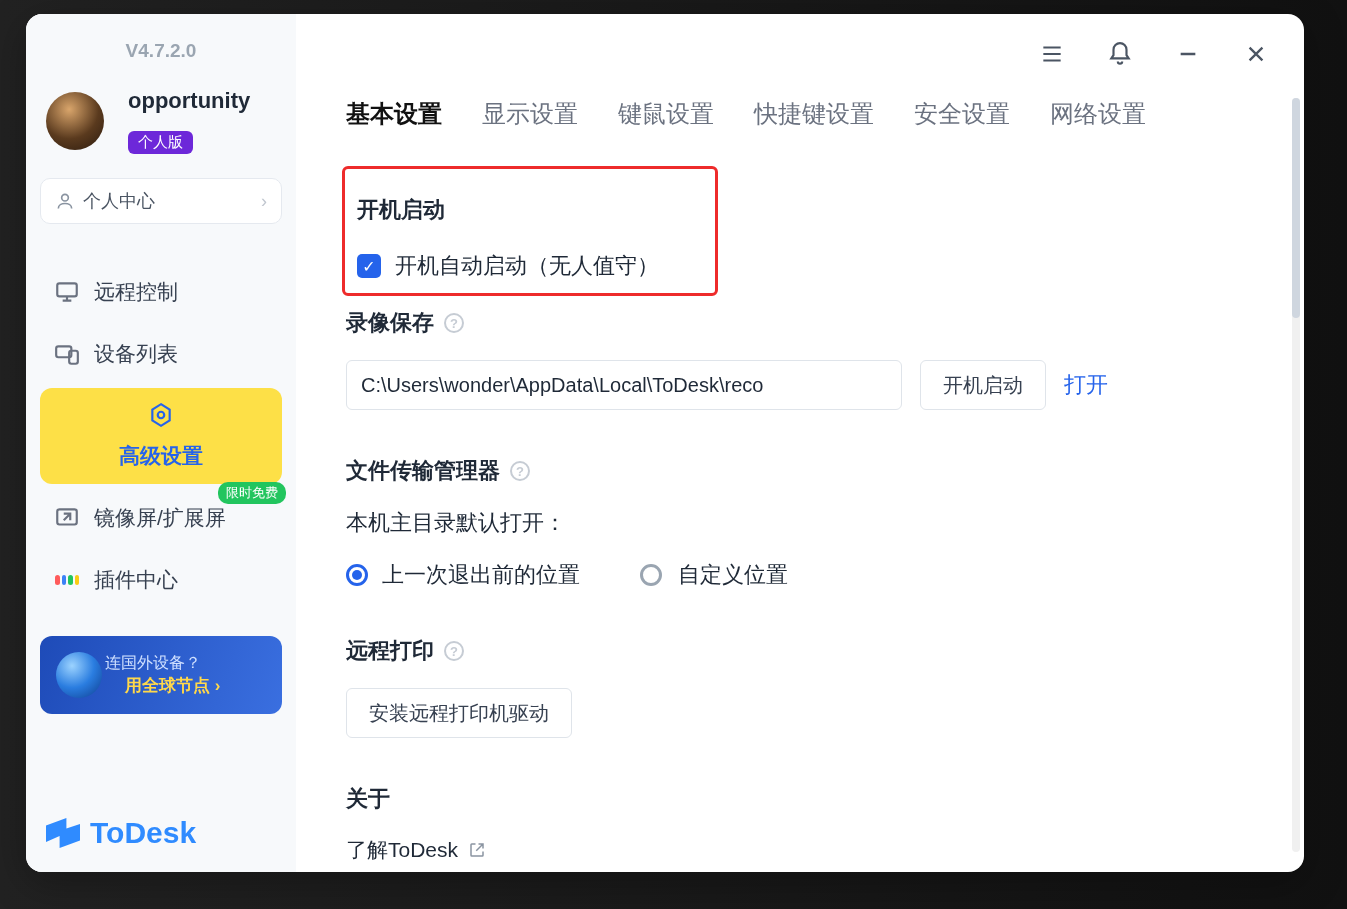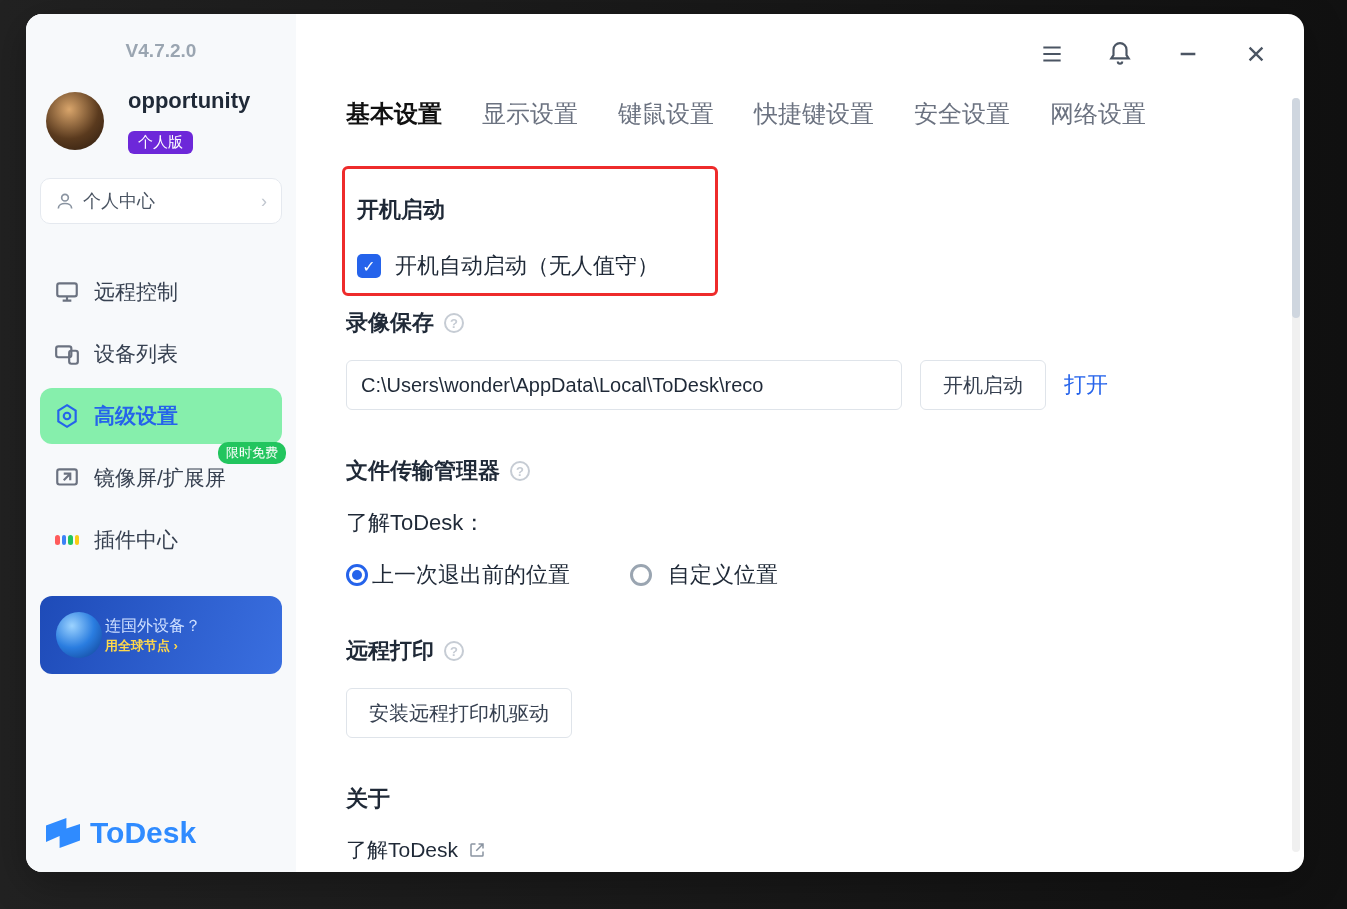--- a/index.html
+++ b/index.html
@@ -16,30 +16,30 @@
   .version { color:#9aa5b1; font-size:19px; font-weight:600; padding: 8px 6px 22px 6px; text-align: center; }
   .user-block { display:flex; align-items:center; gap:24px; padding:4px 6px 14px 6px;}
   .avatar { width:58px; height:58px; border-radius:50%; background: radial-gradient(circle at 40% 30%, #d9a56b 0%, #5a3a1e 55%, #2a1a0e 100%); flex:none;}
   .user-name { font-size:22px; font-weight:700; color:#1f2937;}
   .badge-personal { display:inline-block; margin-top:17px; background:#6d28d9; color:#fff; font-size:15px; padding:2px 10px; border-radius:6px;}
   .personal-center-btn { margin-top:10px; display:flex; align-items:center; justify-content:space-between; background:#fff; border:1px solid #e5e9ef; border-radius:10px; padding:10px 14px; color:#4b5563; font-size:18px; cursor:pointer;}
   .pc-left{display:flex;align-items:center;gap:8px;}
   .chevron { color:#c0c6cf; font-size:18px;}
   .nav { margin-top:40px; display:flex; flex-direction:column; gap:6px;}
   .nav-item { display:flex; align-items:center; gap:14px; padding:14px 14px; border-radius:12px; font-size:21px; color:#374151; cursor:pointer; position:relative;}
-  .nav-item.active { background:#86efac; color:#2563eb; font-weight:600;}
+  .nav-item.active { background:#fde047; color:#2563eb; font-weight:600;flex-direction:column;}
   .nav-item.active .icon { color:#2563eb;}
   .nav-item .icon { width:26px; height:26px; display:inline-flex; align-items:center; justify-content:center; color:#6b7280;}
   .free-badge { position:absolute; right:-4px; top:-8px; background:#22c55e; color:#fff; font-size:13px; padding:2px 8px; border-radius:10px;}
   .plugin-icon span{display:inline-block;width:10px;height:10px;border-radius:3px;margin:1px;}
   .plugin-icon{line-height:0;}
   .promo { margin-top:28px; background:linear-gradient(110deg,#1e4bb8 0%,#3a6fe0 100%); color:#fff; border-radius:12px; padding:16px 16px; display:flex; align-items:center; gap:3px; cursor:pointer;}
   .globe{width:46px;height:46px;border-radius:50%;background:radial-gradient(circle at 35% 30%,#9cd3ff 0%,#2a7de0 50%,#0e3d8f 100%);flex:none;}
   .promo-text1{font-size:16px;color:#cfe0ff;}
-  .promo-text2{font-size:13px;color:#ffd84a;font-weight:600;}
+  .promo-text2{font-size:17px;color:#ffd84a;font-weight:600;margin-left:20px;}
   .brand { margin-top:auto; padding:20px 6px 4px 6px; display:flex; align-items:center; gap:10px;}
   .brand-mark{width:34px;height:30px;background:#2f8bff;clip-path:polygon(0 25%,60% 0,60% 35%,100% 20%,100% 75%,40% 100%,40% 60%,0 80%);}
   .brand-text{font-size:30px;font-weight:800;color:#2f8bff;letter-spacing:0;}
   
   .main { flex:1; display:flex; flex-direction:column; position:relative;}
   .titlebar { height:80px; display:flex; align-items:center; justify-content:flex-end; gap:40px; padding:0 34px;}
   .tb-icon{width:28px;height:28px;display:inline-flex;align-items:center;justify-content:center;color:#4b5563;cursor:pointer;}
   .content { flex:1; overflow:hidden; padding:0 50px 0 50px; position:relative;}
   .scroll-indicator{position:absolute;right:4px;top:84px;bottom:20px;width:8px;background:#f0f0f0;border-radius:4px;}
   .scroll-thumb{position:absolute;right:4px;top:84px;width:8px;height:220px;background:#cfd6df;border-radius:4px;}
@@ -211,23 +211,23 @@
       <div class="row">
         <input class="path-input" readonly="" value="C:\Users\wonder\AppData\Local\ToDesk\reco" style="">
         <button class="btn">开机启动</button>
         <span class="link">打开</span>
       </div>
 
       <div class="section-title" style="margin-top:46px">
         <span>文件传输管理器</span>
         <span class="help-ic">?</span>
       </div>
-      <div class="subtext">了解ToDesk：</div>
+      <div class="subtext">本机主目录默认打开：</div>
       <div class="radios">
-        <label style="display:flex;align-items:center;gap:4px;cursor:pointer">
+        <label style="display:flex;align-items:center;gap:14px;cursor:pointer">
           <span class="radio">
               <span class="dot"></span>
             </span>
           <span class="radio-label">上一次退出前的位置</span>
         </label>
         <label style="display:flex;align-items:center;gap:16px;cursor:pointer">
           <span class="radio off"></span>
           <span class="radio-label">自定义位置</span>
         </label>
       </div>

